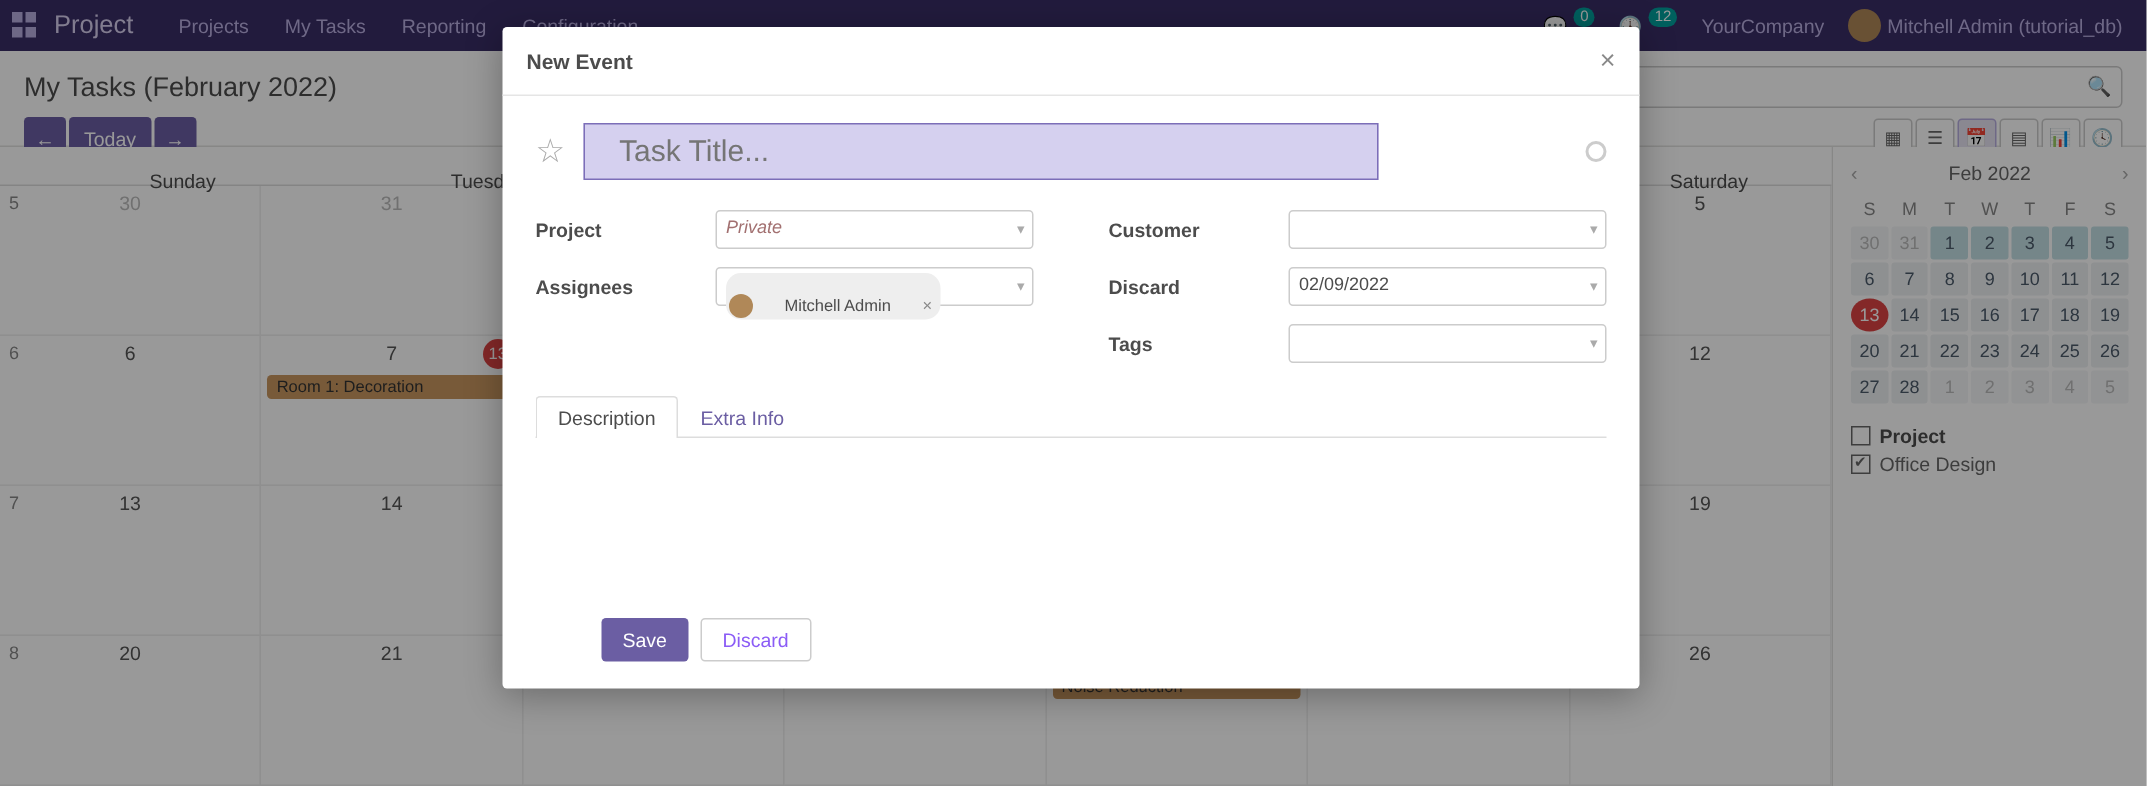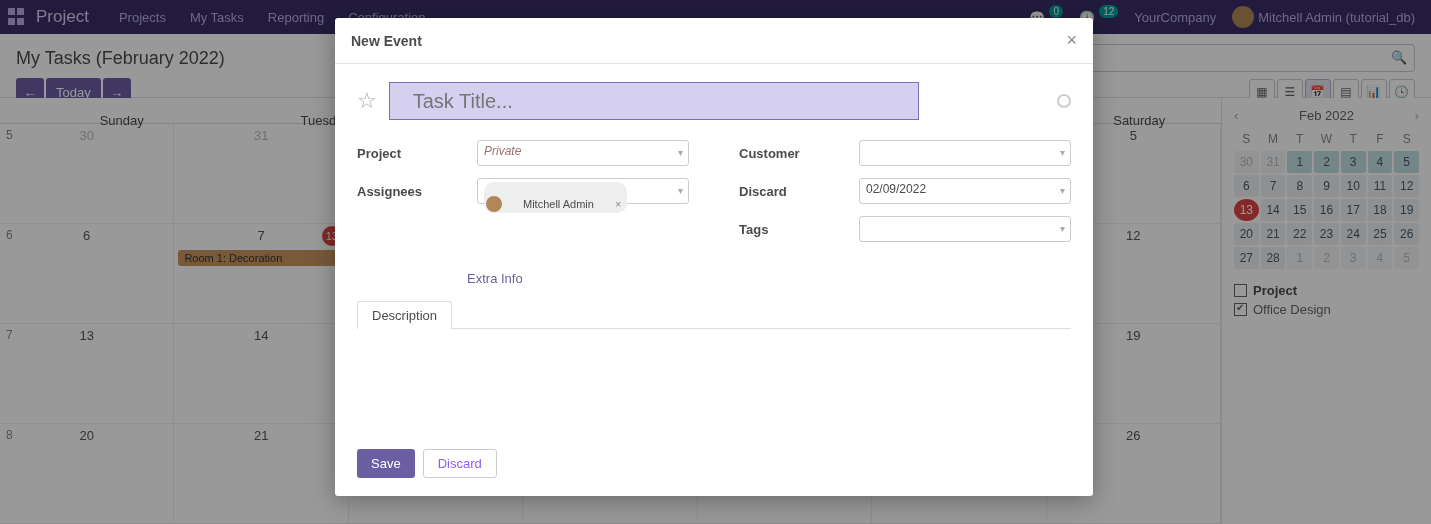--- a/index.html
+++ b/index.html
@@ -75,23 +75,23 @@
 .form-row { display: flex; align-items: center; }
 .form-row label { width: 120px; font-size: 13px; font-weight: 700; color: #4c4c4c; }
 .sel { flex: 1; height: 26px; border: 1px solid #ccc; border-radius: 3px; padding: 3px 20px 3px 6px; font-size: 12px; position: relative; background: #fff; }
 .sel .caret { position: absolute; right: 5px; top: 6px; color: #aaa; font-size: 10px; }
 .sel .placeholder { color: #a27070; font-style: italic; }
 .tag-chip { display: inline-flex; align-items: center; gap: 21px; background: #eee; border-radius: 10px; padding: 14px 6px 1px 2px; font-size: 11px; }
 .tag-chip .av { width: 16px; height: 16px; border-radius: 50%; background: #b08858; }
 .tag-chip .x { color: #888; cursor: pointer; }
 .tabs { margin-top: 22px; border-bottom: 1px solid #ddd; display: flex; }
 .tab { padding: 6px 14px; font-size: 13px; color: #6b5ea3; cursor: pointer; border: 1px solid transparent; border-bottom: none; margin-bottom: -1px; }
-.tab.active { border-color: #ddd; background: #fff; color: #4c4c4c; border-radius: 3px 3px 0 0; margin-top: 37px; }
+.tab.active { border-color: #ddd; background: #fff; color: #4c4c4c; border-radius: 3px 3px 0 0; }
 .tab-content { height: 90px; }
-.modal-footer { padding: 12px 22px 18px; display: flex; gap: 8px; }
+.modal-footer { padding: 12px 22px 18px; display: flex; gap: 8px; margin-left: 44px; }
 .btn-primary { background: #6b5ea3; color: #fff; border: none; padding: 6px 14px; border-radius: 3px; cursor: pointer; font-size: 13px; }
 .btn-secondary { background: #fff; color: #8b5cf6; border: 1px solid #ccc; padding: 6px 14px; border-radius: 3px; cursor: pointer; font-size: 13px; }
 </style>
 </head>
 <body>
 
 <div class="topnav">
   <span class="apps-icon">
       <span></span>
       <span></span>

